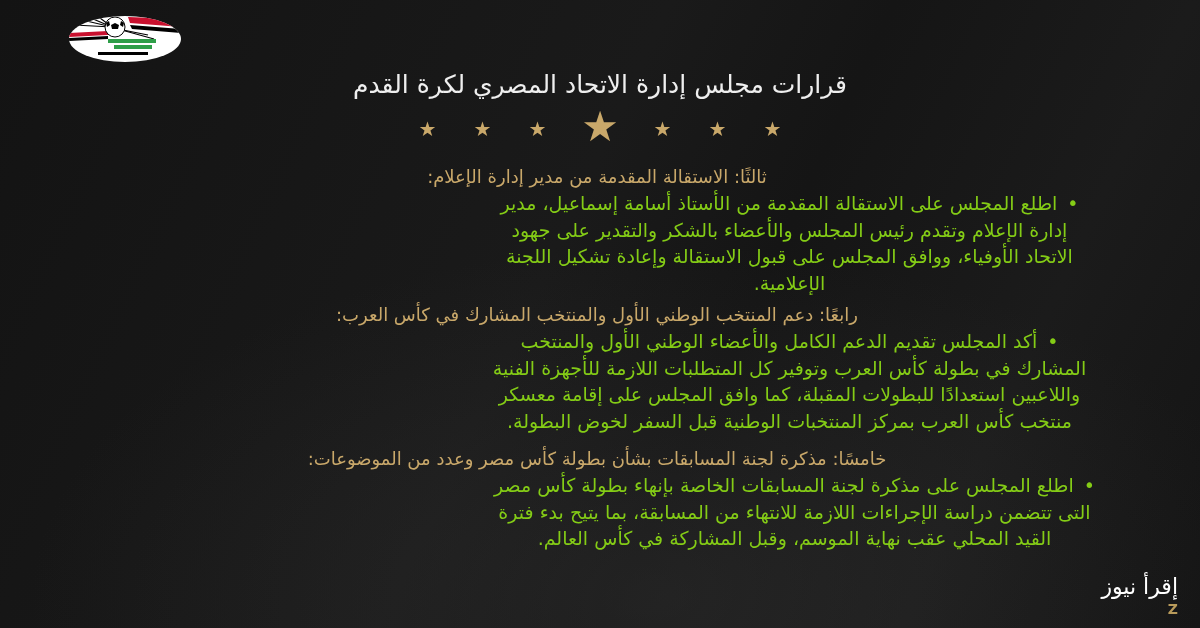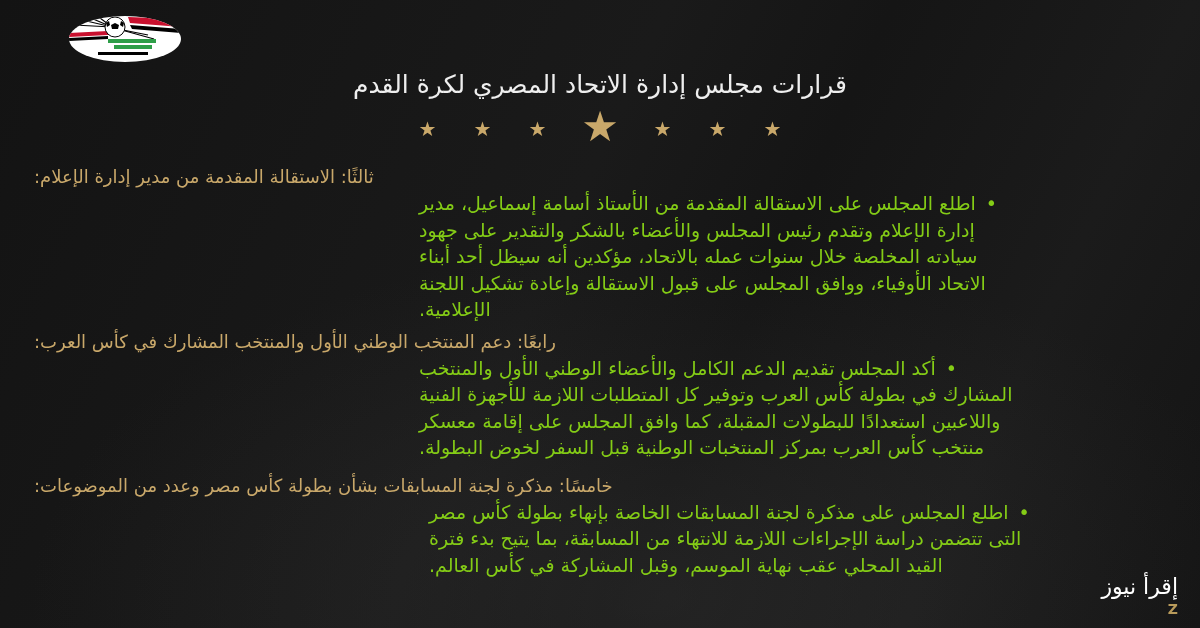--- a/index.html
+++ b/index.html
@@ -25,22 +25,22 @@
       font-size: 25px; letter-spacing: 0.5px; color: #efefef;
     }
     .stars {
       position: absolute; left: 0; right: 0; top: 113px; height: 32px;
       display: flex; justify-content: center; align-items: center; gap: 0;
     }
     .star { display: inline-block; color: #c9a86a; line-height: 1; }
     .star.small { font-size: 20px; width: 55px; text-align: center; }
     .star.big { font-size: 42px; width: 70px; text-align: center; margin-top: -4px; }
     .content {
-      position: absolute; right: 16px; top: 164px; width: 1150px;
-      direction: rtl; text-align: left;
+      position: absolute; right: 28px; top: 164px; width: 1150px;
+      direction: rtl; text-align: center;
     }
     .heading {
       color: #c9a86a; font-size: 18px; line-height: 26px; letter-spacing: 0.3px;
     }
     .para {
       color: #84cc16; font-size: 19px; line-height: 26.5px; letter-spacing: 0.4px;
       padding-left: 380px;
     }
     .para .bullet { margin-left: 10px; }
     .sec3 .para { padding-left: 385px; }
@@ -110,21 +110,20 @@
   <span class="star small">★</span>
 </div>
 
 <div class="content">
 
   <div class="section sec3">
     <div class="heading">ثالثًا: الاستقالة المقدمة من مدير إدارة الإعلام:</div>
     <div class="para">
       <div><span class="bullet">•</span><span>اطلع المجلس على الاستقالة المقدمة من الأستاذ أسامة إسماعيل، مدير</span></div>
       <div>إدارة الإعلام وتقدم رئيس المجلس والأعضاء بالشكر والتقدير على جهود</div>
-      <div>سيادته المخلصة خلال سنوات عمله بالاتحاد، مؤكدين أنه سيظل أحد أبناء</div>
       <div>الاتحاد الأوفياء، ووافق المجلس على قبول الاستقالة وإعادة تشكيل اللجنة</div>
       <div>الإعلامية.</div>
     </div>
   </div>
 
   <div class="section sec4">
     <div class="heading">رابعًا: دعم المنتخب الوطني الأول والمنتخب المشارك في كأس العرب:</div>
     <div class="para">
       <div><span class="bullet">•</span><span>أكد المجلس تقديم الدعم الكامل والأعضاء الوطني الأول والمنتخب</span></div>
       <div>المشارك في بطولة كأس العرب وتوفير كل المتطلبات اللازمة للأجهزة الفنية</div>

